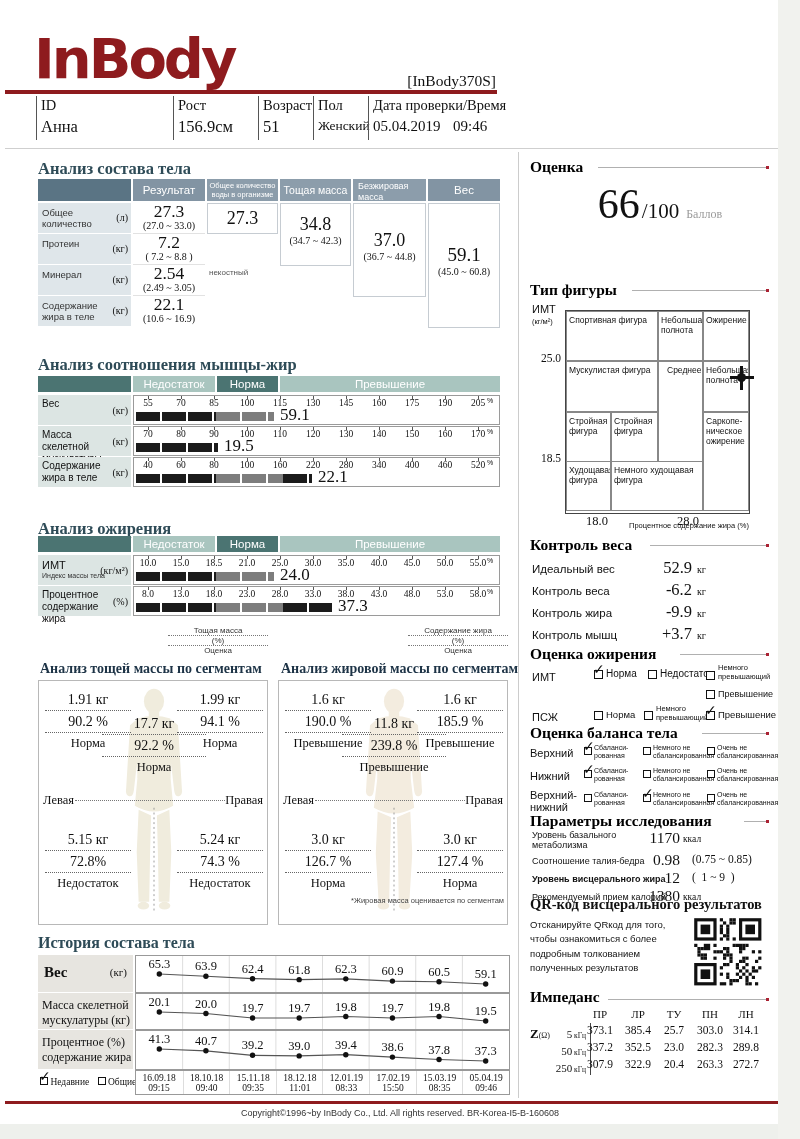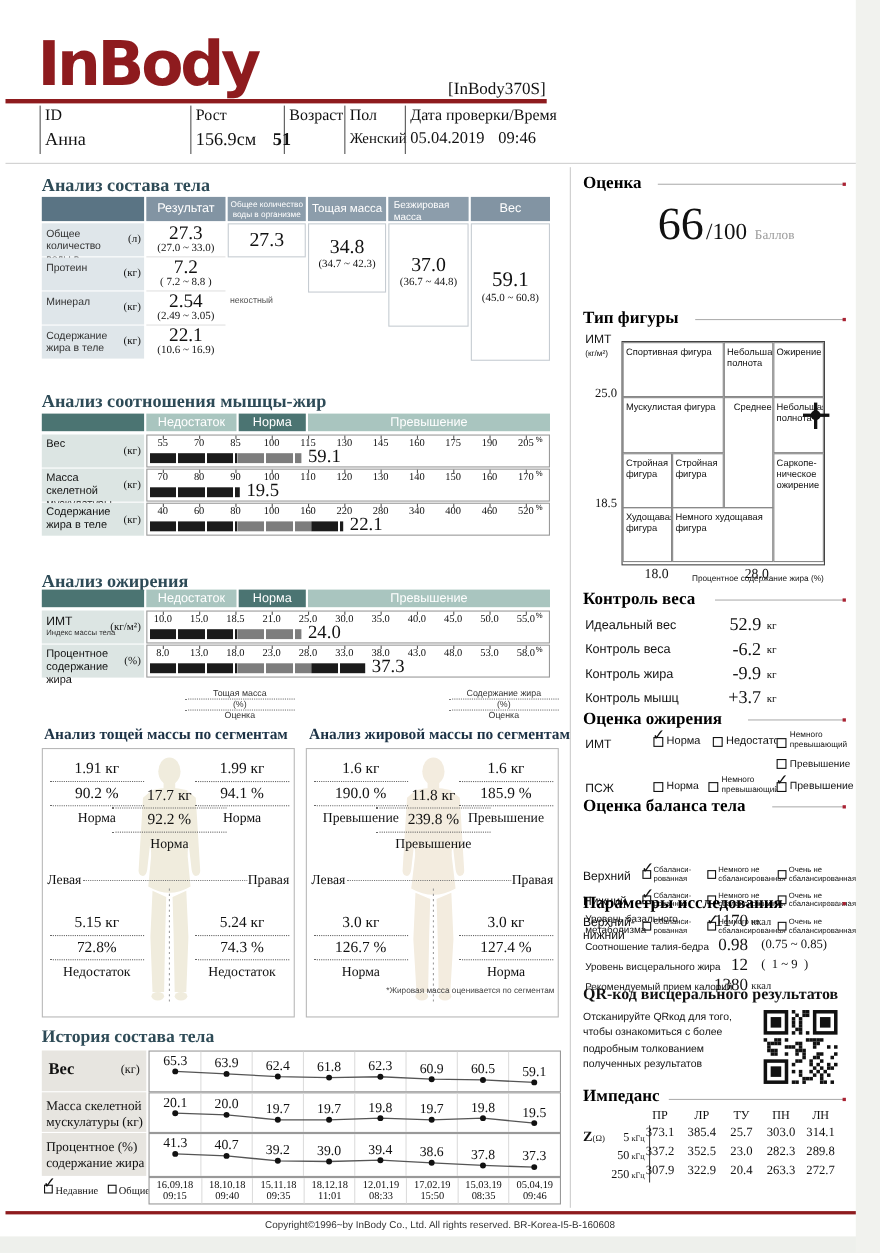--- a/index.html
+++ b/index.html
@@ -29,21 +29,21 @@
   <div class="abs" style="left:36px;top:96px;width:1px;height:44px;background:#555;"></div>
   <div class="abs ser" style="left:41px;top:97px;font-size:14.5px;">ID</div>
   <div class="abs ser" style="left:41px;top:117px;font-size:16.5px;">Анна</div>
 
   <div class="abs" style="left:173px;top:96px;width:1px;height:44px;background:#555;"></div>
   <div class="abs ser" style="left:178px;top:97px;font-size:14.5px;">Рост</div>
   <div class="abs ser" style="left:178px;top:117px;font-size:16.5px;">156.9см</div>
 
   <div class="abs" style="left:258px;top:96px;width:1px;height:44px;background:#555;"></div>
   <div class="abs ser" style="left:263px;top:97px;font-size:14.5px;">Возраст</div>
-  <div class="abs ser" style="left:248px;top:117px;font-size:16.5px;font-weight:bold;">51</div>
+  <div class="abs ser" style="left:263px;top:117px;font-size:16.5px;">51</div>
 
   <div class="abs" style="left:313px;top:96px;width:1px;height:44px;background:#555;"></div>
   <div class="abs ser" style="left:318px;top:97px;font-size:14.5px;">Пол</div>
   <div class="abs ser" style="left:318px;top:118px;font-size:13.5px;">Женский</div>
 
   <div class="abs" style="left:368px;top:96px;width:1px;height:44px;background:#555;"></div>
   <div class="abs ser" style="left:373px;top:97px;font-size:14.5px;">Дата проверки/Время</div>
   <div class="abs ser" style="left:373px;top:118px;font-size:15px;">05.04.2019</div>
   <div class="abs ser" style="left:453px;top:118px;font-size:15px;">09:46</div>
 
@@ -611,21 +611,21 @@
       <div style="position: absolute; left: 76px; top: 45px; font-size: 9.5px;">Норма</div>
       <span class="cb" style="position: absolute; left: 114px; top: 47px;"></span>
       <div style="position: absolute; left: 126px; top: 40px; font-size: 7.5px;">Немного</div>
       <div style="position: absolute; left: 126px; top: 49px; font-size: 7.5px;">превышающий</div>
       <span class="cb ck" style="position: absolute; left: 176px; top: 47px;"></span>
       <div style="position: absolute; left: 188px; top: 45px; font-size: 9.5px;">Превышение</div>
     </div>
 
   <div class="abs rt" style="left:530px;top:724px;">Оценка баланса тела</div>
   <div class="rule" style="left:702px;top:733px;width:66px;"></div>
-  <div class="abs" id="bal" style="left:530px;top:788px;width:244px;height:72px;">
+  <div class="abs" id="bal" style="left:530px;top:744px;width:244px;height:72px;">
       <div style="position: absolute; left: 0px; top: 3px; width: 52px; font-size: 11px; line-height: 1.1;">Верхний</div>
       <span class="cb sm ck" style="position: absolute; left: 54px; top: 3px;"></span>
       <div style="position: absolute; left: 64px; top: 0px; width: 58px; font-size: 7px; line-height: 1.15;">Сбаланси- рованная</div>
       <span class="cb sm" style="position: absolute; left: 113px; top: 3px;"></span>
       <div style="position: absolute; left: 123px; top: 0px; width: 58px; font-size: 7px; line-height: 1.15;">Немного не сбалансированная</div>
       <span class="cb sm" style="position: absolute; left: 177px; top: 3px;"></span>
       <div style="position: absolute; left: 187px; top: 0px; width: 58px; font-size: 7px; line-height: 1.15;">Очень не сбалансированная</div>
       <div style="position: absolute; left: 0px; top: 26px; width: 52px; font-size: 11px; line-height: 1.1;">Нижний</div>
       <span class="cb sm ck" style="position: absolute; left: 54px; top: 26px;"></span>
       <div style="position: absolute; left: 64px; top: 23px; width: 58px; font-size: 7px; line-height: 1.15;">Сбаланси- рованная</div>
@@ -645,21 +645,21 @@
   <div class="abs rt" style="left:530px;top:812px;">Параметры исследования</div>
   <div class="rule" style="left:744px;top:821px;width:24px;"></div>
   <div class="abs" id="par" style="left:530px;top:830px;width:244px;height:76px;">
       <div style="position: absolute; left: 2px; top: 0px; font-size: 9px;">Уровень базального</div>
       <div style="position: absolute; left: 2px; top: 10px; font-size: 9px;">метаболизма</div>
       <div style="position: absolute; left: 98px; top: -1px; width: 52px; text-align: right; font-size: 15.5px; font-family: &quot;Liberation Serif&quot;, serif;">1170</div>
       <div style="position: absolute; left: 153px; top: 4px; font-size: 9.5px; font-family: &quot;Liberation Serif&quot;, serif; white-space: pre;">ккал</div>
       <div style="position: absolute; left: 2px; top: 26px; font-size: 9px;">Соотношение талия-бедра</div>
       <div style="position: absolute; left: 98px; top: 21px; width: 52px; text-align: right; font-size: 15.5px; font-family: &quot;Liberation Serif&quot;, serif;">0.98</div>
       <div style="position: absolute; left: 162px; top: 23px; font-size: 11.5px; font-family: &quot;Liberation Serif&quot;, serif; white-space: pre;">(0.75 ~ 0.85)</div>
-      <div style="position: absolute; left: 2px; top: 44px; font-size: 9px;">Уровень висцерального жира</div>
+      <div style="position: absolute; left: 2px; top: 44px; font-size: 9px; font-weight: bold;">Уровень висцерального жира</div>
       <div style="position: absolute; left: 98px; top: 39px; width: 52px; text-align: right; font-size: 15.5px; font-family: &quot;Liberation Serif&quot;, serif;">12</div>
       <div style="position: absolute; left: 162px; top: 41px; font-size: 11.5px; font-family: &quot;Liberation Serif&quot;, serif; white-space: pre;">(  1 ~ 9  )</div>
       <div style="position: absolute; left: 2px; top: 62px; font-size: 9px;">Рекомендуемый прием калорий</div>
       <div style="position: absolute; left: 98px; top: 57px; width: 52px; text-align: right; font-size: 15.5px; font-family: &quot;Liberation Serif&quot;, serif;">1380</div>
       <div style="position: absolute; left: 153px; top: 62px; font-size: 9.5px; font-family: &quot;Liberation Serif&quot;, serif; white-space: pre;">ккал</div>
     </div>
 
   <div class="abs ser" style="left:530px;top:896px;font-size:14.5px;font-weight:700;">QR-код висцерального результатов</div>
   <div class="abs" style="left:530px;top:918px;width:155px;font-size:9.5px;line-height:1.5;">Отсканируйте QRкод для того, чтобы ознакомиться с более подробным толкованием полученных результатов</div>
   <svg class="abs" id="qr" style="left:690px;top:914px;" width="76" height="76" viewBox="0 0 76 76">

